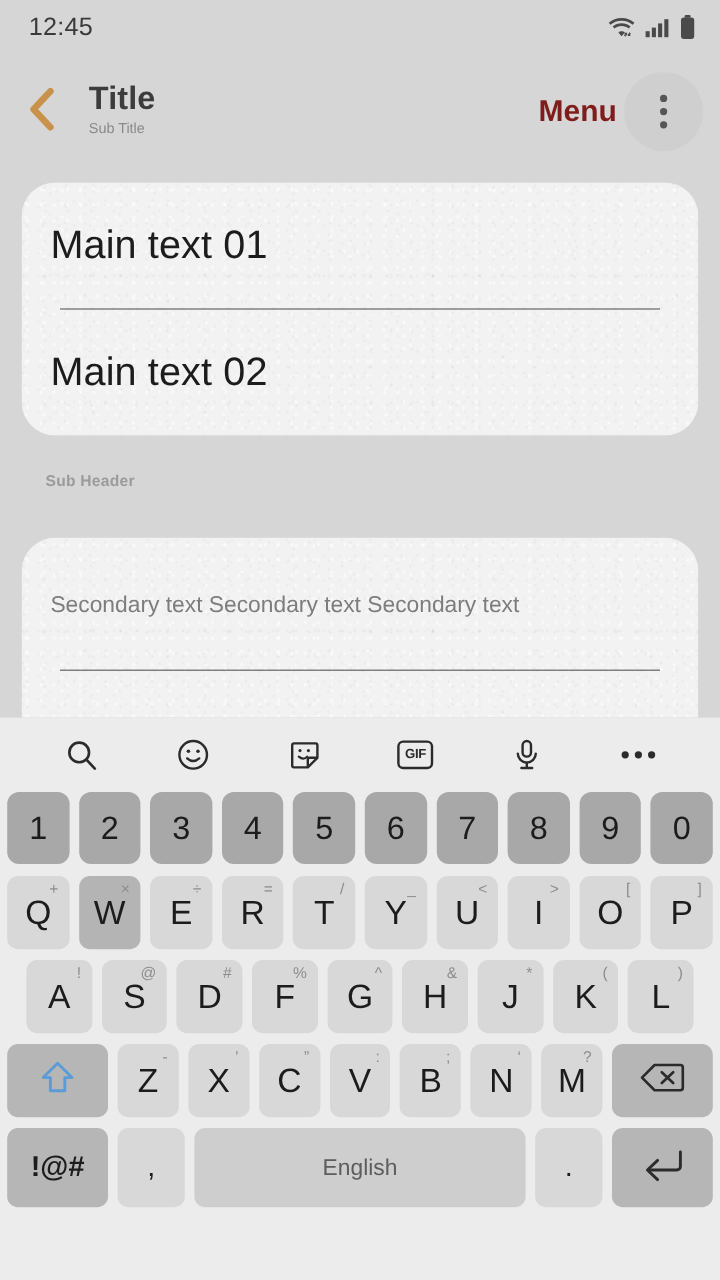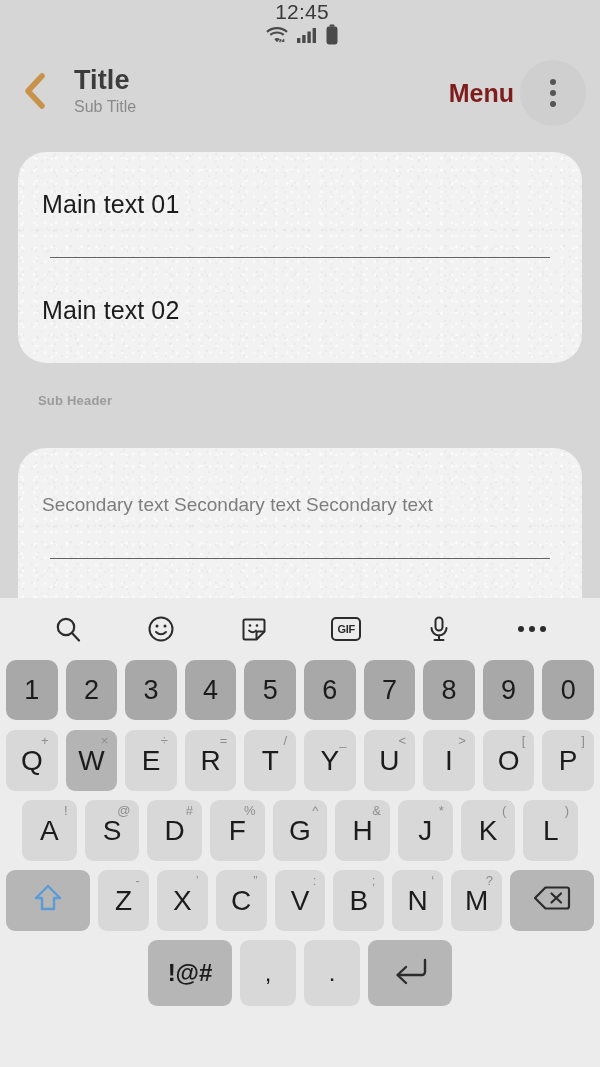--- a/index.html
+++ b/index.html
@@ -18,21 +18,20 @@
   }
 
   
   .status-bar {
     height: 46px;
     display: flex;
     align-items: center;
     justify-content: space-between;
     padding: 0 20px 0 24px;
     background: #d6d6d6;
-    flex-direction: column;
   }
   .status-clock {
     font-size: 21px;
     color: #3a3a3a;
     letter-spacing: .2px;
   }
   .status-icons {
     display: flex;
     align-items: center;
     gap: 7px;
@@ -64,21 +63,21 @@
     padding-bottom: 2px;
   }
   .title-main {
     font-size: 27px;
     color: #3c3c3c;
     line-height: 1.05;
     letter-spacing: .1px;
     font-weight: bold;
   }
   .title-sub {
-    font-size: 16px;
+    font-size: 12px;
     color: #8a8a8a;
     line-height: 1.4;
     margin-top: 2px;
   }
   .menu-label {
     font-size: 25px;
     color: #7f1d1d;
     font-weight: bold;
     margin-right: 4px;
     white-space: nowrap;
@@ -128,21 +127,21 @@
 
   .row {
     padding: 0 24px;
     display: flex;
     flex-direction: column;
     justify-content: center;
   }
   .row-single { height: 105px; }
   .row-double { height: 110px; padding-top: 22px; justify-content: flex-start; }
   .row-main {
-    font-size: 25px;
+    font-size: 33px;
     color: #1c1c1c;
     line-height: 1.1;
     letter-spacing: .1px;
   }
   .row-secondary {
     font-size: 19px;
     color: #7d7d7d;
     margin-top: 24px;
     line-height: 1.2;
   }
@@ -510,20 +509,21 @@
           <path d="M12.5 3.5 H34 a2 2 0 0 1 2 2 v17 a2 2 0 0 1-2 2 H12.5 L2 14 Z" fill="none" stroke="#2b2b2b" stroke-width="2.2" stroke-linejoin="round"></path>
           <path d="M18.5 9.5 L28 18.5 M28 9.5 L18.5 18.5" stroke="#2b2b2b" stroke-width="2.2" stroke-linecap="round"></path>
         </svg>
       </span>
     </div>
   </div>
 
   <div class="kb-row bottom">
     <div class="key sym dark">!@#</div>
     <div class="key comma">,</div>
+    <div class="key space">English</div>
     <div class="key period">.</div>
     <div class="key enter dark">
       <span>
         <svg width="36" height="30" viewBox="0 0 36 30">
           <path d="M33 4 V16 a3 3 0 0 1-3 3 H7" fill="none" stroke="#2b2b2b" stroke-width="2.4" stroke-linecap="round" stroke-linejoin="round"></path>
           <path d="M14 11 L5.5 19 L14 27" fill="none" stroke="#2b2b2b" stroke-width="2.4" stroke-linecap="round" stroke-linejoin="round"></path>
         </svg>
       </span>
     </div>
   </div>

